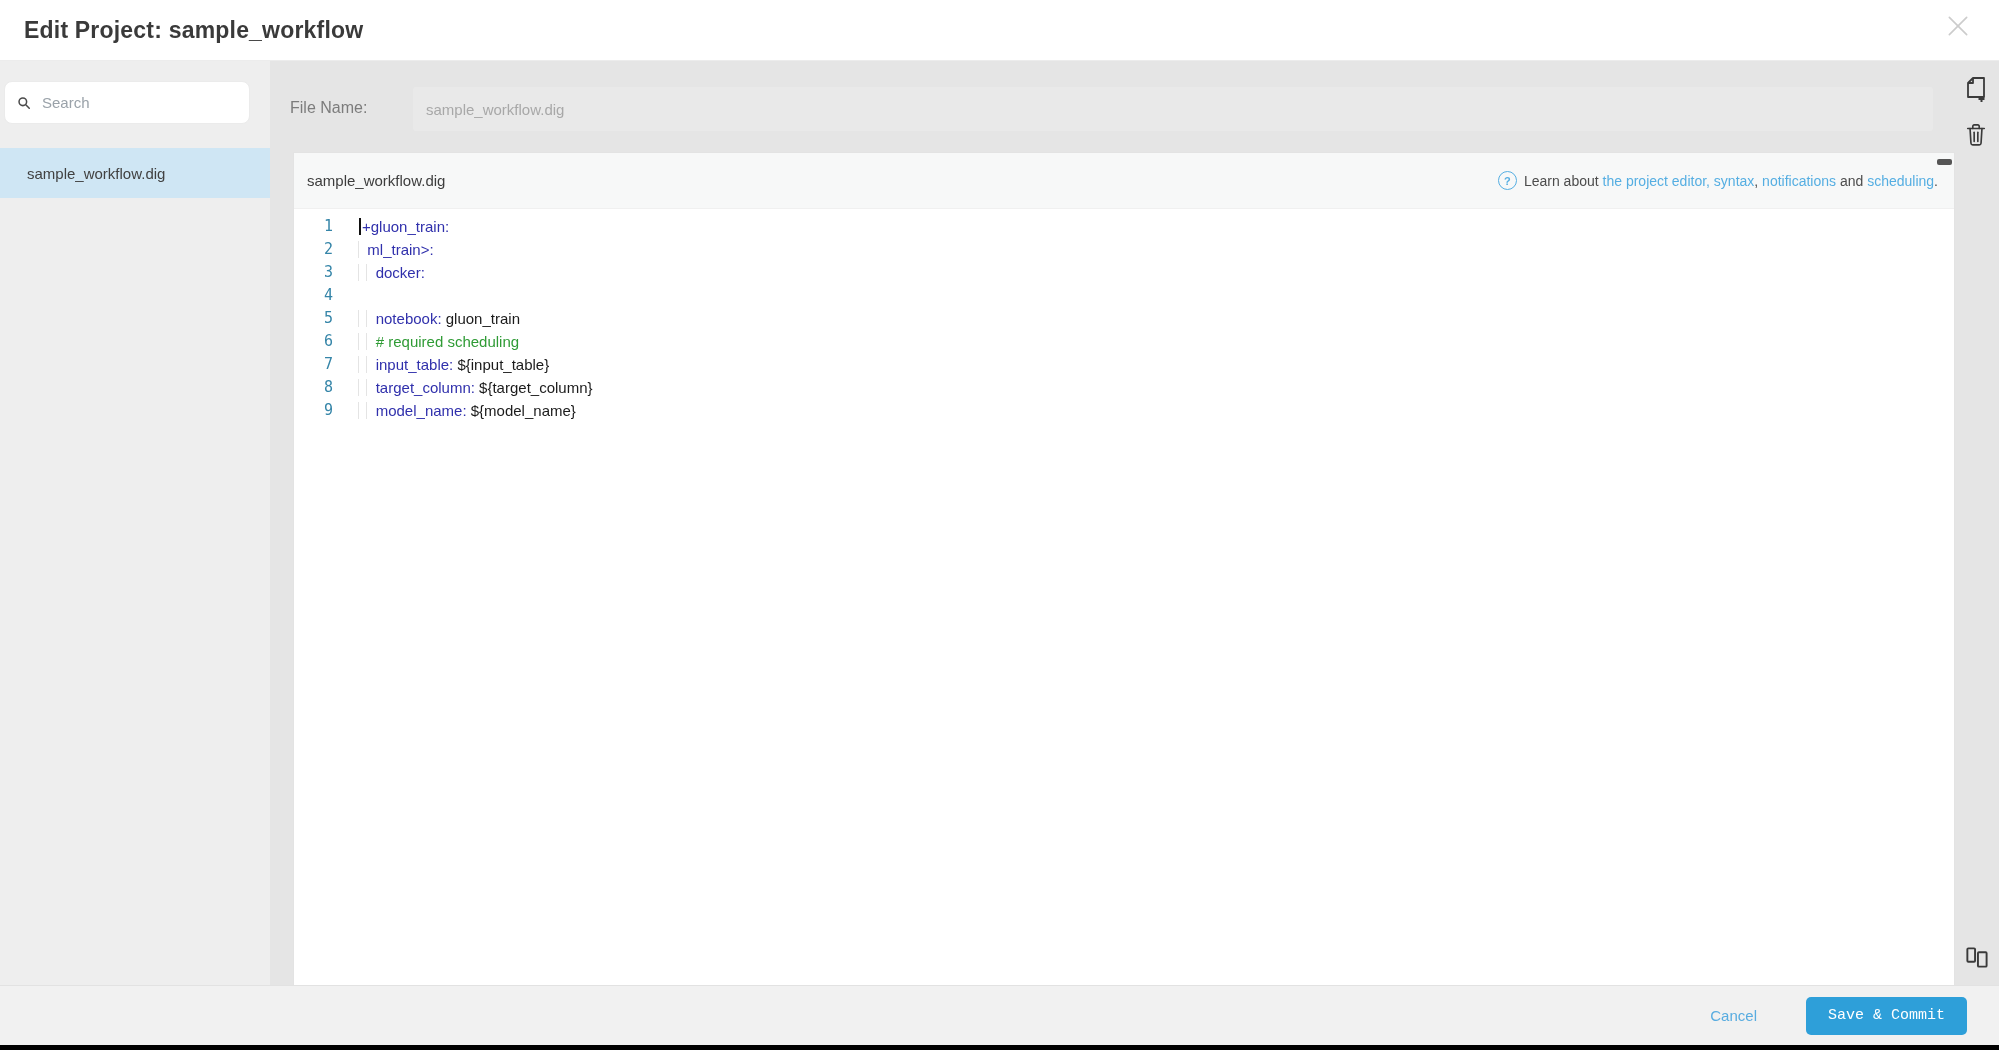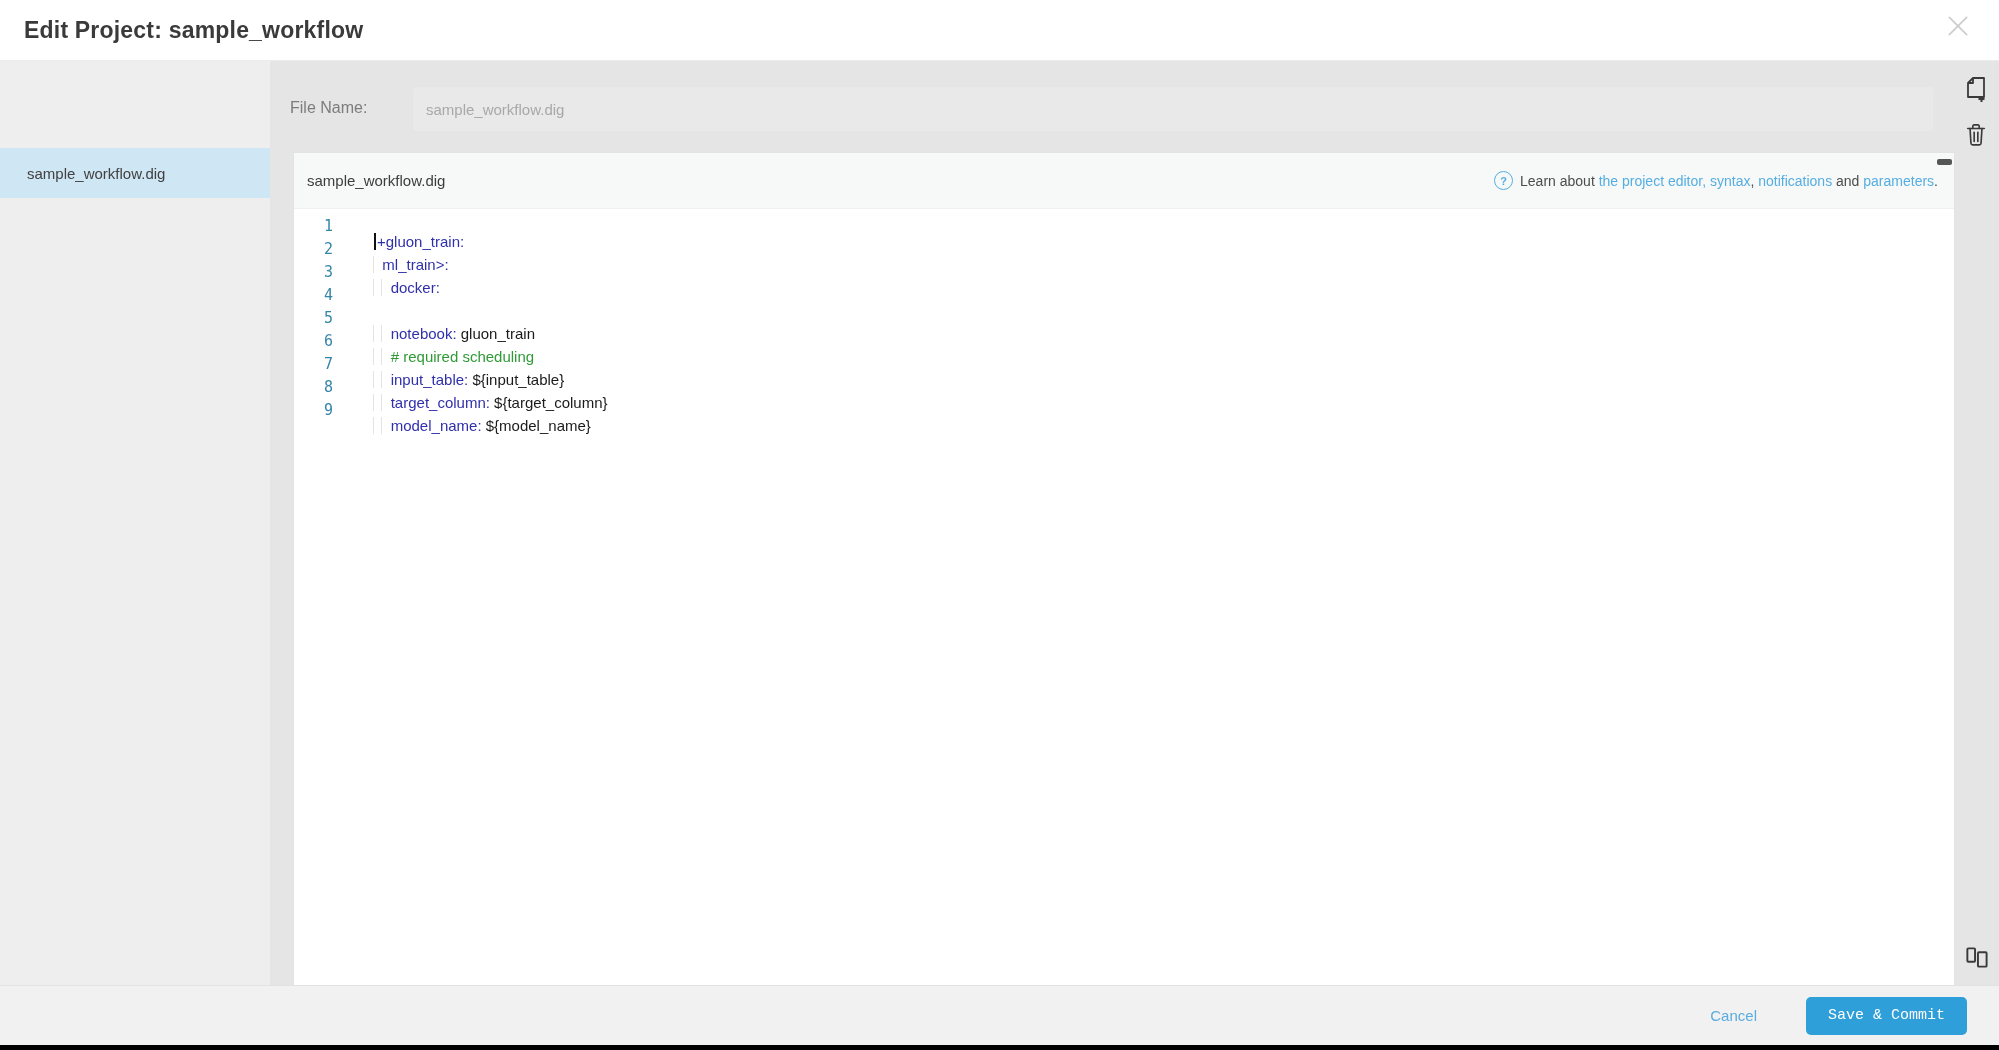--- a/index.html
+++ b/index.html
@@ -38,21 +38,21 @@
     align-items:center;justify-content:space-between;padding:0 16px 0 13px;box-sizing:border-box}
   .panel-title{font-size:15px;color:#3d3d3d}
   .help{display:flex;align-items:center;gap:7px;font-size:14px;color:#4c4c4c}
   .help-q{width:17px;height:17px;border:1px solid #55aee2;border-radius:50%;color:#55aee2;
     font-size:11px;font-weight:700;display:flex;align-items:center;justify-content:center;flex:none}
   .help .link{color:#55aee2;cursor:pointer}
   .code{position:relative;font-family:"DejaVu Sans Mono","Liberation Mono",monospace;
     font-size:15px;line-height:23px;padding-top:6px;min-height:500px;cursor:text}
   .row{display:flex;height:23px}
   .ln{width:53px;text-align:right;padding-right:14px;color:#3585a8;box-sizing:border-box;flex:none}
-  .cl{margin:15px;padding-left:12px;white-space:pre;color:#1b1b1b;
+  .cl{margin:0;padding-left:12px;white-space:pre;color:#1b1b1b;
     font-family:Liberation Sans, sans-serif;font-size:inherit;line-height:inherit}
   .k{color:#3030ac}
   .c{color:#2f9b35}
   .g{border-left:1px solid #e4e4e4;margin-left:-1px}
   .cur{display:inline-block;width:2px;height:17px;background:#111;vertical-align:-3px;margin-right:1px}
   .thumb{position:absolute;top:6px;right:2px;width:15px;height:6px;background:#555;
     border-radius:2px;cursor:pointer}
   
   .icon-btn{position:absolute;right:7px;width:32px;height:32px;background:none;border:0;
     cursor:pointer;display:flex;align-items:center;justify-content:center;padding:0}
@@ -77,36 +77,45 @@
     <span style="display:flex">
       <svg width="26" height="26" viewBox="0 0 24 24" fill="none" stroke="#cccccc" stroke-width="1.5" stroke-linecap="round">
         <line x1="4" y1="4" x2="20" y2="20"></line>
           <line x1="20" y1="4" x2="4" y2="20"></line>
       </svg>
     </span>
   </button>
 </div>
 
 <div class="sidebar">
+  <div class="searchbox">
+    <span style="display:flex;flex:none">
+      <svg width="14" height="14" viewBox="0 0 24 24" fill="none" stroke="#4a4a4a" stroke-width="2.6" stroke-linecap="round">
+        <circle cx="10" cy="10" r="6.5"></circle>
+          <line x1="15.5" y1="15.5" x2="21" y2="21"></line>
+      </svg>
+    </span>
+    <input type="text" placeholder="Search" style="">
+  </div>
   <div class="file-item">
     <span>sample_workflow.dig</span>
   </div>
 </div>
 
 <div class="main">
 
   <span class="fn-label">File Name:</span>
   <input class="fn-input" type="text" readonly="" placeholder="sample_workflow.dig" style="">
 
   <div class="panel">
     <div class="panel-header">
       <span class="panel-title">sample_workflow.dig</span>
       <span class="help">
         <span class="help-q">?</span>
-        <span id="help-tokens"><span class="">Learn about </span><span class="link">the project editor,</span><span class=""> </span><span class="link">syntax</span><span class="">, </span><span class="link">notifications</span><span class=""> and </span><span class="link">parameters</span><span class="">.</span></span>
+        <span id="help-tokens"><span class="">Learn about </span><span class="link">the project editor,</span><span class=""> </span><span class="link">syntax</span><span class="">, </span><span class="link">notifications</span><span class=""> and </span><span class="link">scheduling</span><span class="">.</span></span>
       </span>
     </div>
     <div class="code" id="code-area">
         <div class="row">
           <div class="ln">1</div>
           <pre class="cl"><span class="cur"></span><span class="k">+gluon_train:</span></pre>
         </div>
         <div class="row">
           <div class="ln">2</div>
           <pre class="cl"><span class="g">  </span><span class="k">ml_train&gt;:</span></pre>

